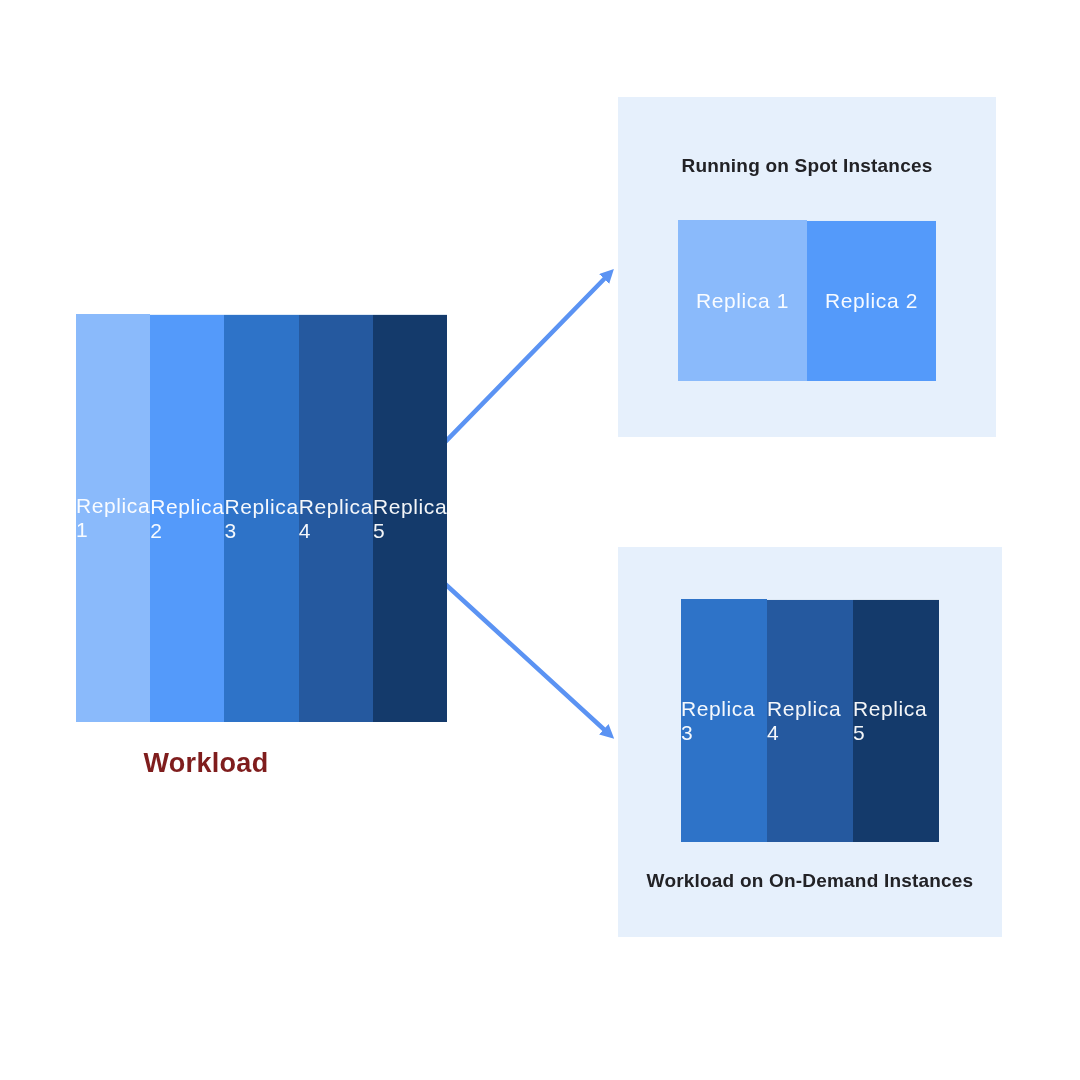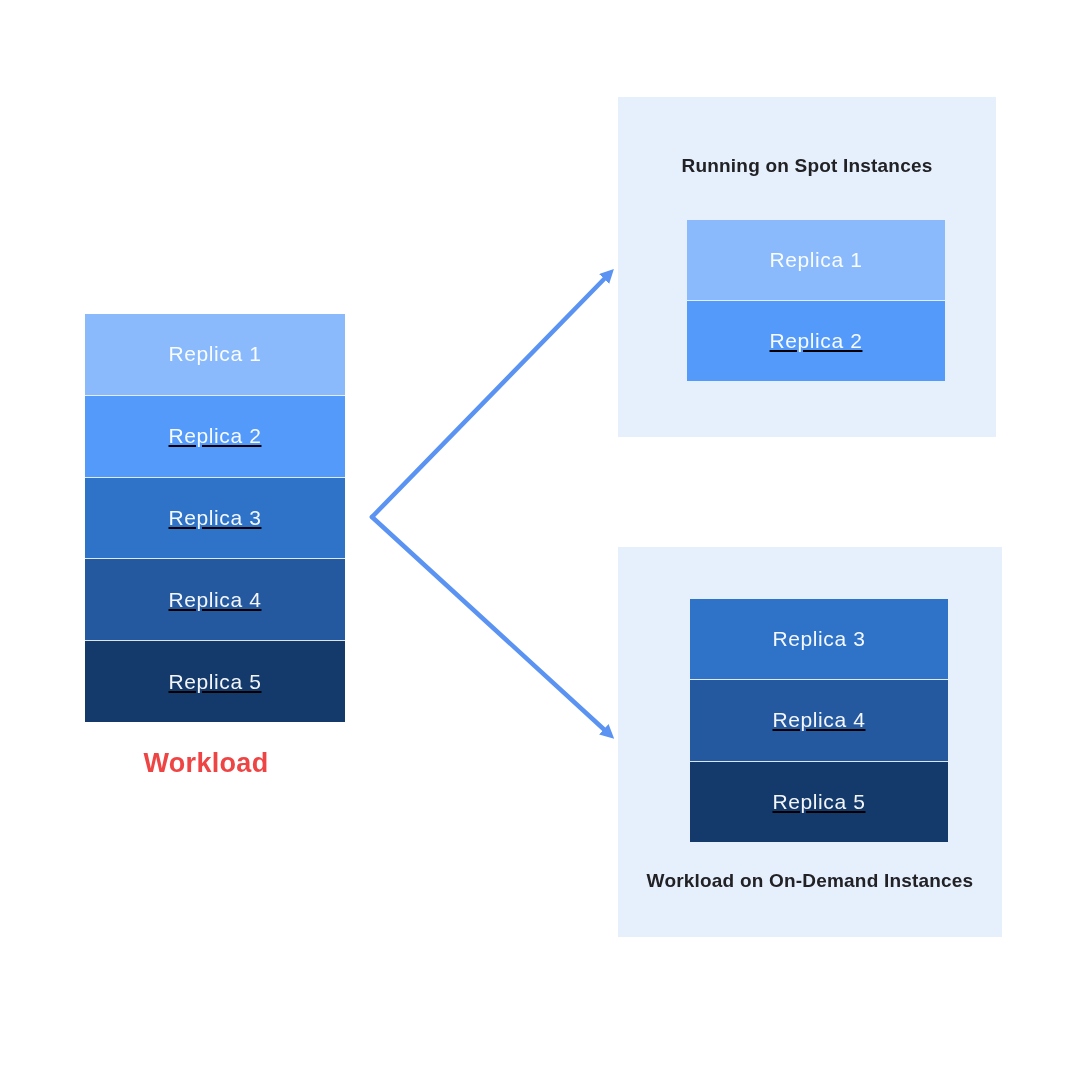--- a/index.html
+++ b/index.html
@@ -9,52 +9,50 @@
     height: 1080px;
     background: #ffffff;
     overflow: hidden;
     font-family: "Liberation Sans", sans-serif;
   }
 
   
   .stack {
     position: absolute;
     display: flex;
-    flex-direction: column;
-    margin-left: 9px;
+    flex-direction: row;
   }
   .stack .block {
     flex: 1;
     display: flex;
     align-items: center;
     justify-content: center;
     box-sizing: border-box;
   }
   .stack .block + .block {
     border-top: 1.5px solid rgba(238, 245, 252, 0.92);
-    text-decoration: underline;
   }
   .block-label {
     color: rgba(255, 255, 255, 0.95);
     font-size: 21px;
     letter-spacing: 0.6px;
     font-weight: 400;
   }
 
   .workload-stack { left: 76px; top: 314px; width: 260px; height: 408px; }
 
   .workload-label {
     position: absolute;
     left: 76px;
     top: 748px;
     width: 260px;
     text-align: center;
     font-size: 27px;
     font-weight: 700;
-    color: #ef4444;
+    color: #7f1d1d;
     letter-spacing: 0.3px;
   }
 
   
   .panel { position: absolute; }
   .panel-title {
     position: absolute;
     left: 0;
     width: 100%;
     text-align: center;

